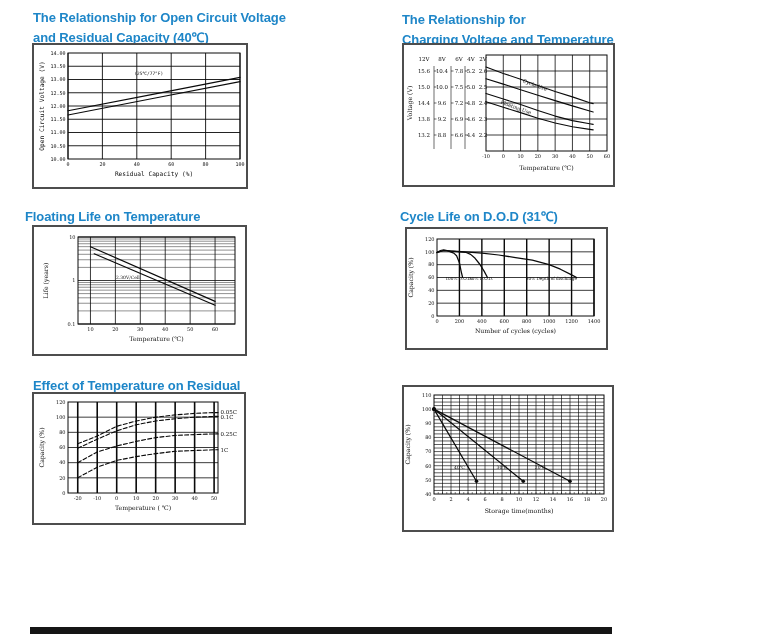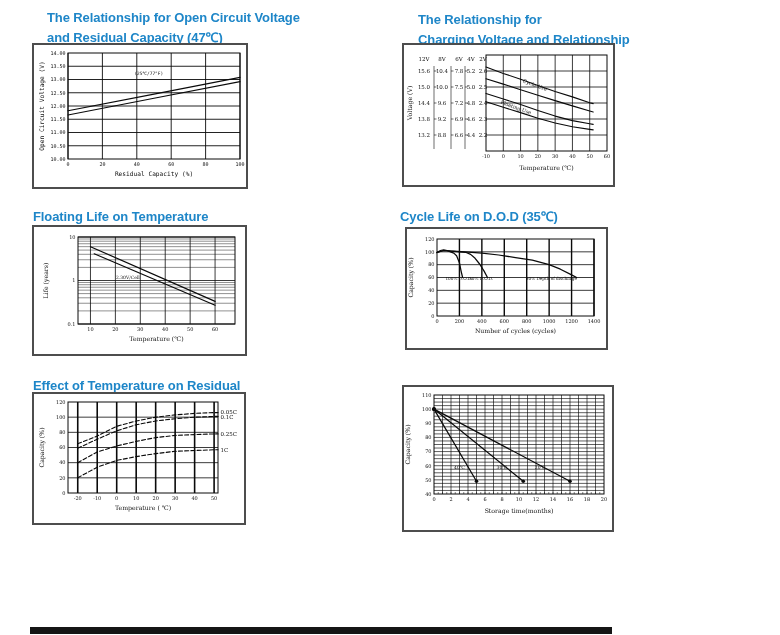--- a/index.html
+++ b/index.html
@@ -10,23 +10,23 @@
   .panel{position:absolute;border:2px solid #4d4d4d;background:#fff;box-sizing:border-box;}
   .panel svg{display:block;}
   .footer-bar{position:absolute;left:30px;top:627px;width:582px;height:7px;background:#151515;}
   svg text{fill:#111;}
 </style>
 </head>
 <body>
 
 <div class="page">
 
-  <div class="title" style="left:47px;top:8px">
+  <div class="title" style="left:33px;top:8px">
     <div>The Relationship for Open Circuit Voltage</div>
-    <div>and Residual Capacity (47℃)</div>
+    <div>and Residual Capacity (40℃)</div>
   </div>
   <div class="panel" style="left:32px;top:43px;width:216px;height:146px">
     <svg width="212" height="142" viewBox="0 0 212 142" style="font-family:&quot;DejaVu Sans Mono&quot;, monospace">
         <line x1="34" x2="34" y1="8" y2="114" stroke="#0a0a0a" stroke-width="0.9"></line>
         <line x1="68.4" x2="68.4" y1="8" y2="114" stroke="#0a0a0a" stroke-width="0.9"></line>
         <line x1="102.8" x2="102.8" y1="8" y2="114" stroke="#0a0a0a" stroke-width="0.9"></line>
         <line x1="137.2" x2="137.2" y1="8" y2="114" stroke="#0a0a0a" stroke-width="0.9"></line>
         <line x1="171.6" x2="171.6" y1="8" y2="114" stroke="#0a0a0a" stroke-width="0.9"></line>
         <line x1="206" x2="206" y1="8" y2="114" stroke="#0a0a0a" stroke-width="0.9"></line>
         <line x1="34" x2="206" y1="100.75" y2="100.75" stroke="#0a0a0a" stroke-width="0.9"></line>
@@ -53,23 +53,23 @@
         <text x="31.5" y="23.05" font-size="5" text-anchor="end">13.50</text>
         <text x="31.5" y="9.8" font-size="5" text-anchor="end">14.00</text>
         <polyline points="34.0,65.8 120.0,49.1 206.0,32.4" fill="none" stroke="#0a0a0a" stroke-width="1.1" stroke-linejoin="round" stroke-linecap="round"></polyline>
         <polyline points="34.0,70.0 120.0,53.3 206.0,36.6" fill="none" stroke="#0a0a0a" stroke-width="1.1" stroke-linejoin="round" stroke-linecap="round"></polyline>
         <text x="114.83999999999999" y="29.730000000000004" font-size="4.5" text-anchor="middle">(25℃/77°F)</text>
         <text x="120" y="131" font-size="6.2" text-anchor="middle">Residual Capacity (%)</text>
         <text x="10" y="61" font-size="6.2" text-anchor="middle" transform="rotate(-90 10 61)">Open Circuit Voltage (V)</text>
       </svg>
   </div>
 
-  <div class="title" style="left:418px;top:10px">
+  <div class="title" style="left:402px;top:10px">
     <div>The Relationship for</div>
-    <div>Charging Voltage and Relationship</div>
+    <div>Charging Voltage and Temperature</div>
   </div>
   <div class="panel" style="left:402px;top:43px;width:213px;height:144px">
     <svg width="209" height="140" viewBox="0 0 209 140" style="font-family:&quot;DejaVu Serif&quot;, serif">
         <line x1="99.28571428571428" x2="99.28571428571428" y1="10" y2="106" stroke="#0a0a0a" stroke-width="0.8"></line>
         <line x1="116.57142857142857" x2="116.57142857142857" y1="10" y2="106" stroke="#0a0a0a" stroke-width="0.8"></line>
         <line x1="133.85714285714286" x2="133.85714285714286" y1="10" y2="106" stroke="#0a0a0a" stroke-width="0.8"></line>
         <line x1="151.14285714285714" x2="151.14285714285714" y1="10" y2="106" stroke="#0a0a0a" stroke-width="0.8"></line>
         <line x1="168.42857142857144" x2="168.42857142857144" y1="10" y2="106" stroke="#0a0a0a" stroke-width="0.8"></line>
         <line x1="185.71428571428572" x2="185.71428571428572" y1="10" y2="106" stroke="#0a0a0a" stroke-width="0.8"></line>
         <line x1="82" x2="203" y1="89.99999999999999" y2="89.99999999999999" stroke="#0a0a0a" stroke-width="0.8"></line>
@@ -138,21 +138,21 @@
         <line x1="61" x2="63.5" y1="26" y2="26" stroke="#0a0a0a" stroke-width="0.6"></line>
         <line x1="61" x2="63.5" y1="42.00000000000003" y2="42.00000000000003" stroke="#0a0a0a" stroke-width="0.6"></line>
         <line x1="61" x2="63.5" y1="58.000000000000036" y2="58.000000000000036" stroke="#0a0a0a" stroke-width="0.6"></line>
         <line x1="61" x2="63.5" y1="74.00000000000006" y2="74.00000000000006" stroke="#0a0a0a" stroke-width="0.6"></line>
         <line x1="61" x2="63.5" y1="89.99999999999999" y2="89.99999999999999" stroke="#0a0a0a" stroke-width="0.6"></line>
         <text x="142.5" y="125" font-size="6.2" text-anchor="middle">Temperature (℃)</text>
         <text x="8" y="58" font-size="6.2" text-anchor="middle" transform="rotate(-90 8 58)">Voltage (V)</text>
       </svg>
   </div>
 
-  <div class="title" style="left:33px;top:207px">Floating Life on Temperature</div>
+  <div class="title" style="left:25px;top:207px">Floating Life on Temperature</div>
   <div class="panel" style="left:32px;top:225px;width:215px;height:131px">
     <svg width="211" height="127" viewBox="0 0 211 127" style="font-family:&quot;DejaVu Serif&quot;, serif">
         <line x1="44" x2="201" y1="83.90519518861682" y2="83.90519518861682" stroke="#0a0a0a" stroke-width="0.45"></line>
         <line x1="44" x2="201" y1="76.24522541969468" y2="76.24522541969468" stroke="#0a0a0a" stroke-width="0.45"></line>
         <line x1="44" x2="201" y1="70.81039037723363" y2="70.81039037723363" stroke="#0a0a0a" stroke-width="0.45"></line>
         <line x1="44" x2="201" y1="66.59480481138318" y2="66.59480481138318" stroke="#0a0a0a" stroke-width="0.45"></line>
         <line x1="44" x2="201" y1="63.1504206083115" y2="63.1504206083115" stroke="#0a0a0a" stroke-width="0.45"></line>
         <line x1="44" x2="201" y1="60.23823525937982" y2="60.23823525937982" stroke="#0a0a0a" stroke-width="0.45"></line>
         <line x1="44" x2="201" y1="57.71558556585045" y2="57.71558556585045" stroke="#0a0a0a" stroke-width="0.45"></line>
         <line x1="44" x2="201" y1="55.49045083938937" y2="55.49045083938937" stroke="#0a0a0a" stroke-width="0.45"></line>
@@ -184,21 +184,21 @@
         <text x="41.5" y="55.3" font-size="5" text-anchor="end">1</text>
         <text x="41.5" y="11.8" font-size="5" text-anchor="end">10</text>
         <polyline points="56.5,19.7 181.1,74.4" fill="none" stroke="#0a0a0a" stroke-width="1.2" stroke-linejoin="round" stroke-linecap="round"></polyline>
         <polyline points="60.2,26.8 181.1,78.2" fill="none" stroke="#0a0a0a" stroke-width="1.2" stroke-linejoin="round" stroke-linecap="round"></polyline>
         <text x="93.84126984126985" y="52.3991948609825" font-size="4.5" text-anchor="middle">2.30V/Cell</text>
         <text x="122.5" y="114" font-size="6.2" text-anchor="middle">Temperature (℃)</text>
         <text x="14" y="53.5" font-size="6.2" text-anchor="middle" transform="rotate(-90 14 53.5)">Life (years)</text>
       </svg>
   </div>
 
-  <div class="title" style="left:400px;top:207px">Cycle Life on D.O.D (35℃)</div>
+  <div class="title" style="left:400px;top:207px">Cycle Life on D.O.D (31℃)</div>
   <div class="panel" style="left:405px;top:227px;width:203px;height:123px">
     <svg width="199" height="119" viewBox="0 0 199 119" style="font-family:&quot;DejaVu Serif&quot;, serif">
         <line x1="52.42857142857143" x2="52.42857142857143" y1="10" y2="87" stroke="#0a0a0a" stroke-width="1.4"></line>
         <line x1="74.85714285714286" x2="74.85714285714286" y1="10" y2="87" stroke="#0a0a0a" stroke-width="1.4"></line>
         <line x1="97.28571428571428" x2="97.28571428571428" y1="10" y2="87" stroke="#0a0a0a" stroke-width="1.4"></line>
         <line x1="119.71428571428571" x2="119.71428571428571" y1="10" y2="87" stroke="#0a0a0a" stroke-width="1.4"></line>
         <line x1="142.14285714285714" x2="142.14285714285714" y1="10" y2="87" stroke="#0a0a0a" stroke-width="1.4"></line>
         <line x1="164.57142857142856" x2="164.57142857142856" y1="10" y2="87" stroke="#0a0a0a" stroke-width="1.4"></line>
         <line x1="187" x2="187" y1="10" y2="87" stroke="#0a0a0a" stroke-width="1.4"></line>
         <line x1="30" x2="187" y1="74.16666666666667" y2="74.16666666666667" stroke="#0a0a0a" stroke-width="0.8"></line>

